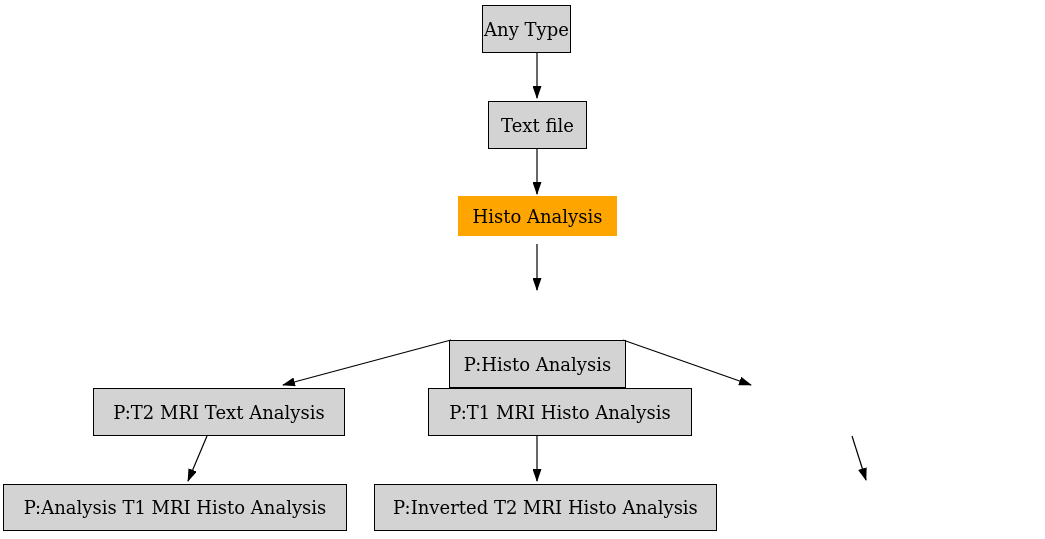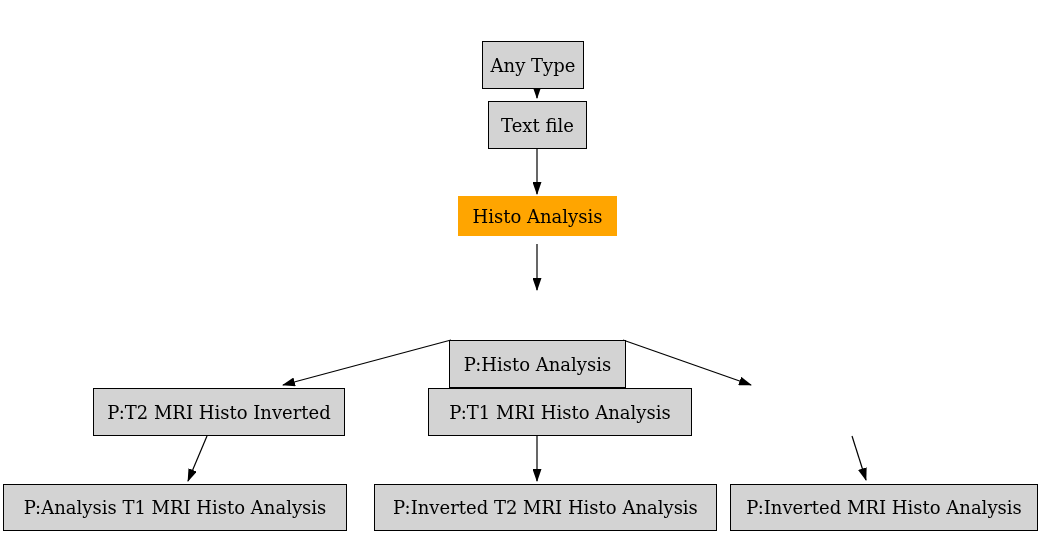--- a/index.html
+++ b/index.html
@@ -61,32 +61,31 @@
     <line class="edge-line" x1="537" y1="149" x2="537" y2="194" marker-end="url(#arrowhead)"></line>
     <line class="edge-line" x1="537" y1="244" x2="537" y2="290" marker-end="url(#arrowhead)"></line>
     <line class="edge-line" x1="451" y1="340" x2="283" y2="385" marker-end="url(#arrowhead)"></line>
     <line class="edge-line" x1="537" y1="340" x2="537" y2="386" marker-end="url(#arrowhead)"></line>
     <line class="edge-line" x1="623" y1="340" x2="751" y2="385" marker-end="url(#arrowhead)"></line>
     <line class="edge-line" x1="207" y1="436" x2="188" y2="481" marker-end="url(#arrowhead)"></line>
     <line class="edge-line" x1="537" y1="436" x2="537" y2="481" marker-end="url(#arrowhead)"></line>
     <line class="edge-line" x1="852" y1="436" x2="866" y2="480" marker-end="url(#arrowhead)"></line>
   </svg>
 
-  <div class="node" style="left:482px; top:5px;   width:102px; height:48px;margin-top:36px;">Any Type</div>
+  <div class="node" style="left:482px; top:5px;   width:89px; height:48px;">Any Type</div>
 
   <div class="node" style="left:488px; top:101px; width:99px;  height:48px;text-align:right;">Text file</div>
 
   <div class="node highlight" style="left:458px; top:196px; width:159px; height:40px;">Histo Analysis</div>
 
   <div class="node" style="left:449px; top:292px; width:177px; height:48px;margin-top:48px;">P:Histo Analysis</div>
 
-  <div class="node" style="left:93px;  top:388px; width:252px; height:48px;">P:T2 MRI Histo Inverted</div>
+  <div class="node" style="left:93px;  top:388px; width:252px; height:48px;">P:T2 MRI Text Analysis</div>
 
   <div class="node" style="left:428px; top:388px; width:264px; height:48px;">P:T1 MRI Histo Analysis</div>
 
 
   <div class="node" style="left:3px;   top:484px; width:344px; height:47px;">P:Analysis T1 MRI Histo Analysis</div>
 
   <div class="node" style="left:367px; top:484px; width:343px; height:47px;margin-left:7px;">P:Inverted T2 MRI Histo Analysis</div>
 
-  <div class="node" style="left:730px; top:484px; width:308px; height:47px;">P:Inverted MRI Histo Analysis</div>
 
 </div>
 
 </body></html>

